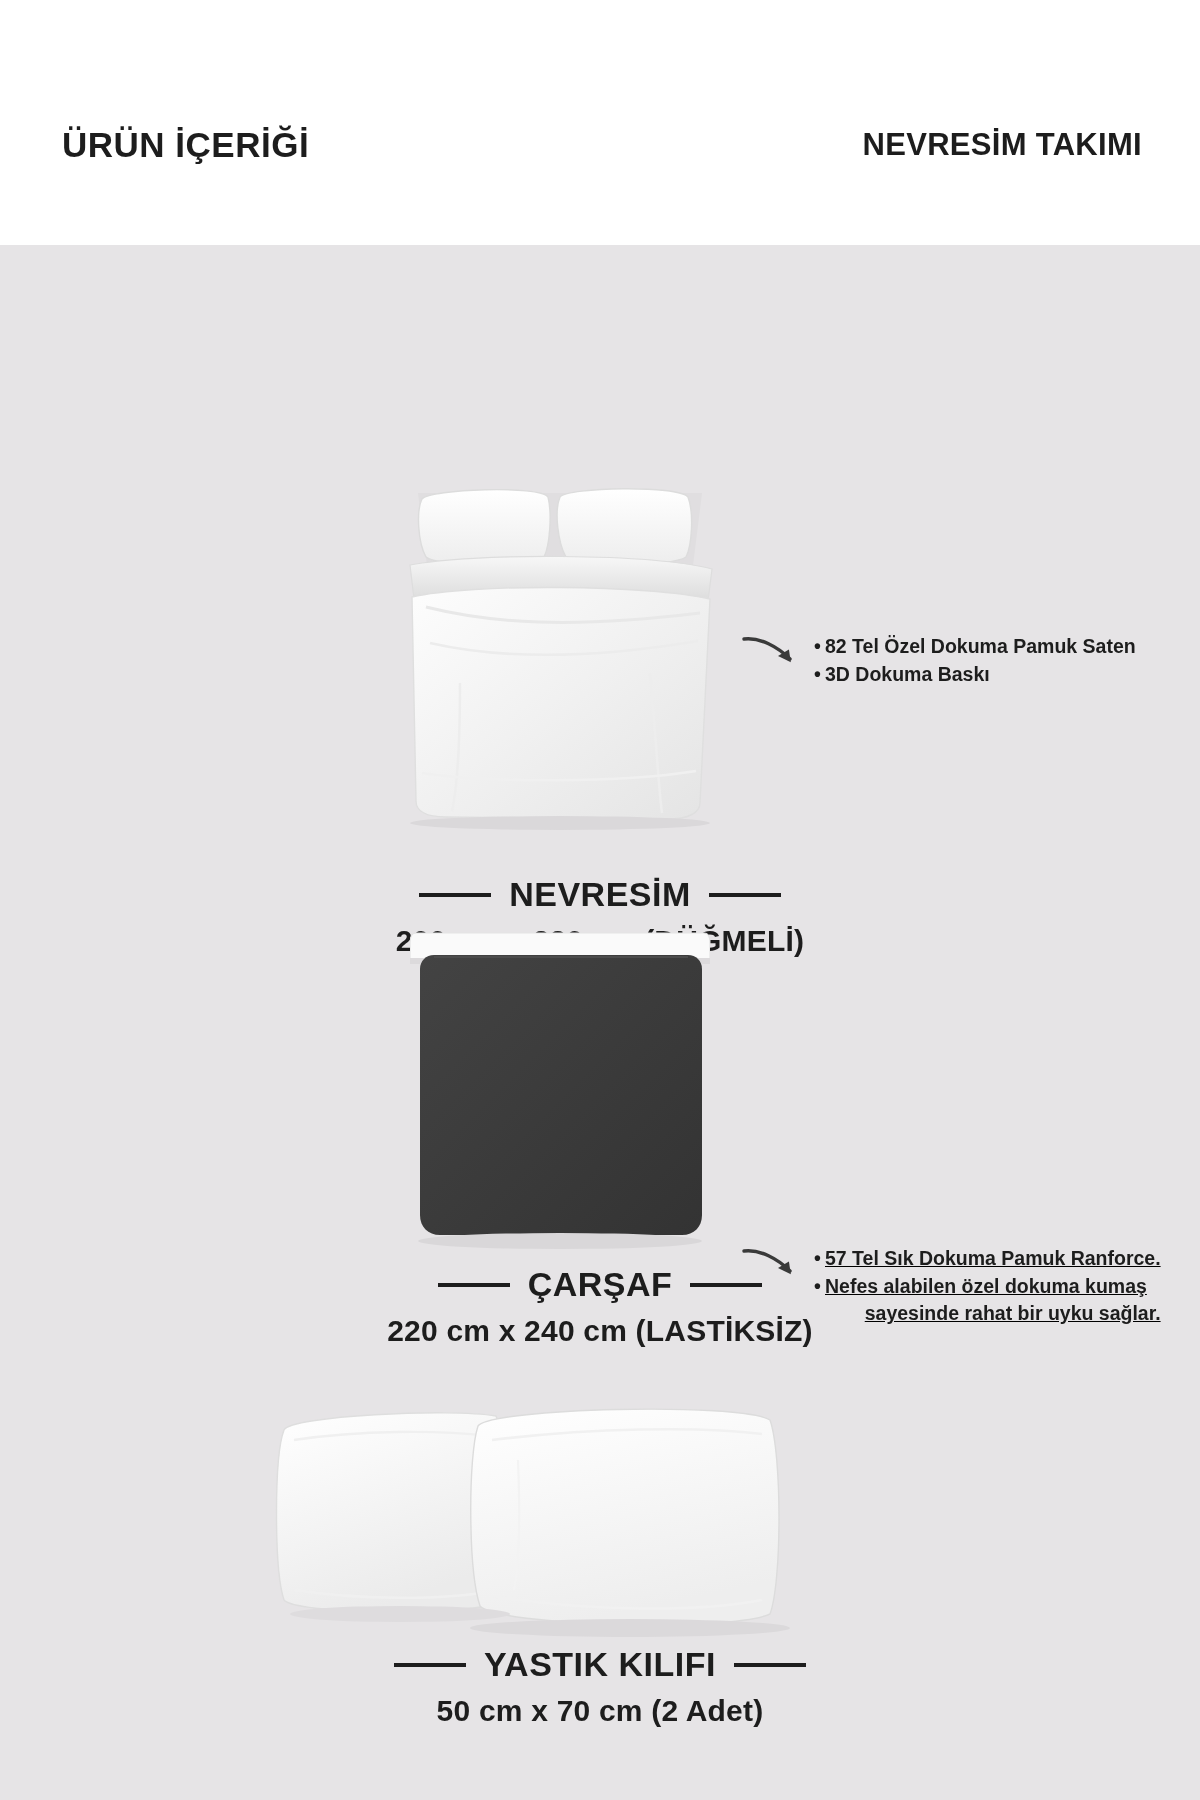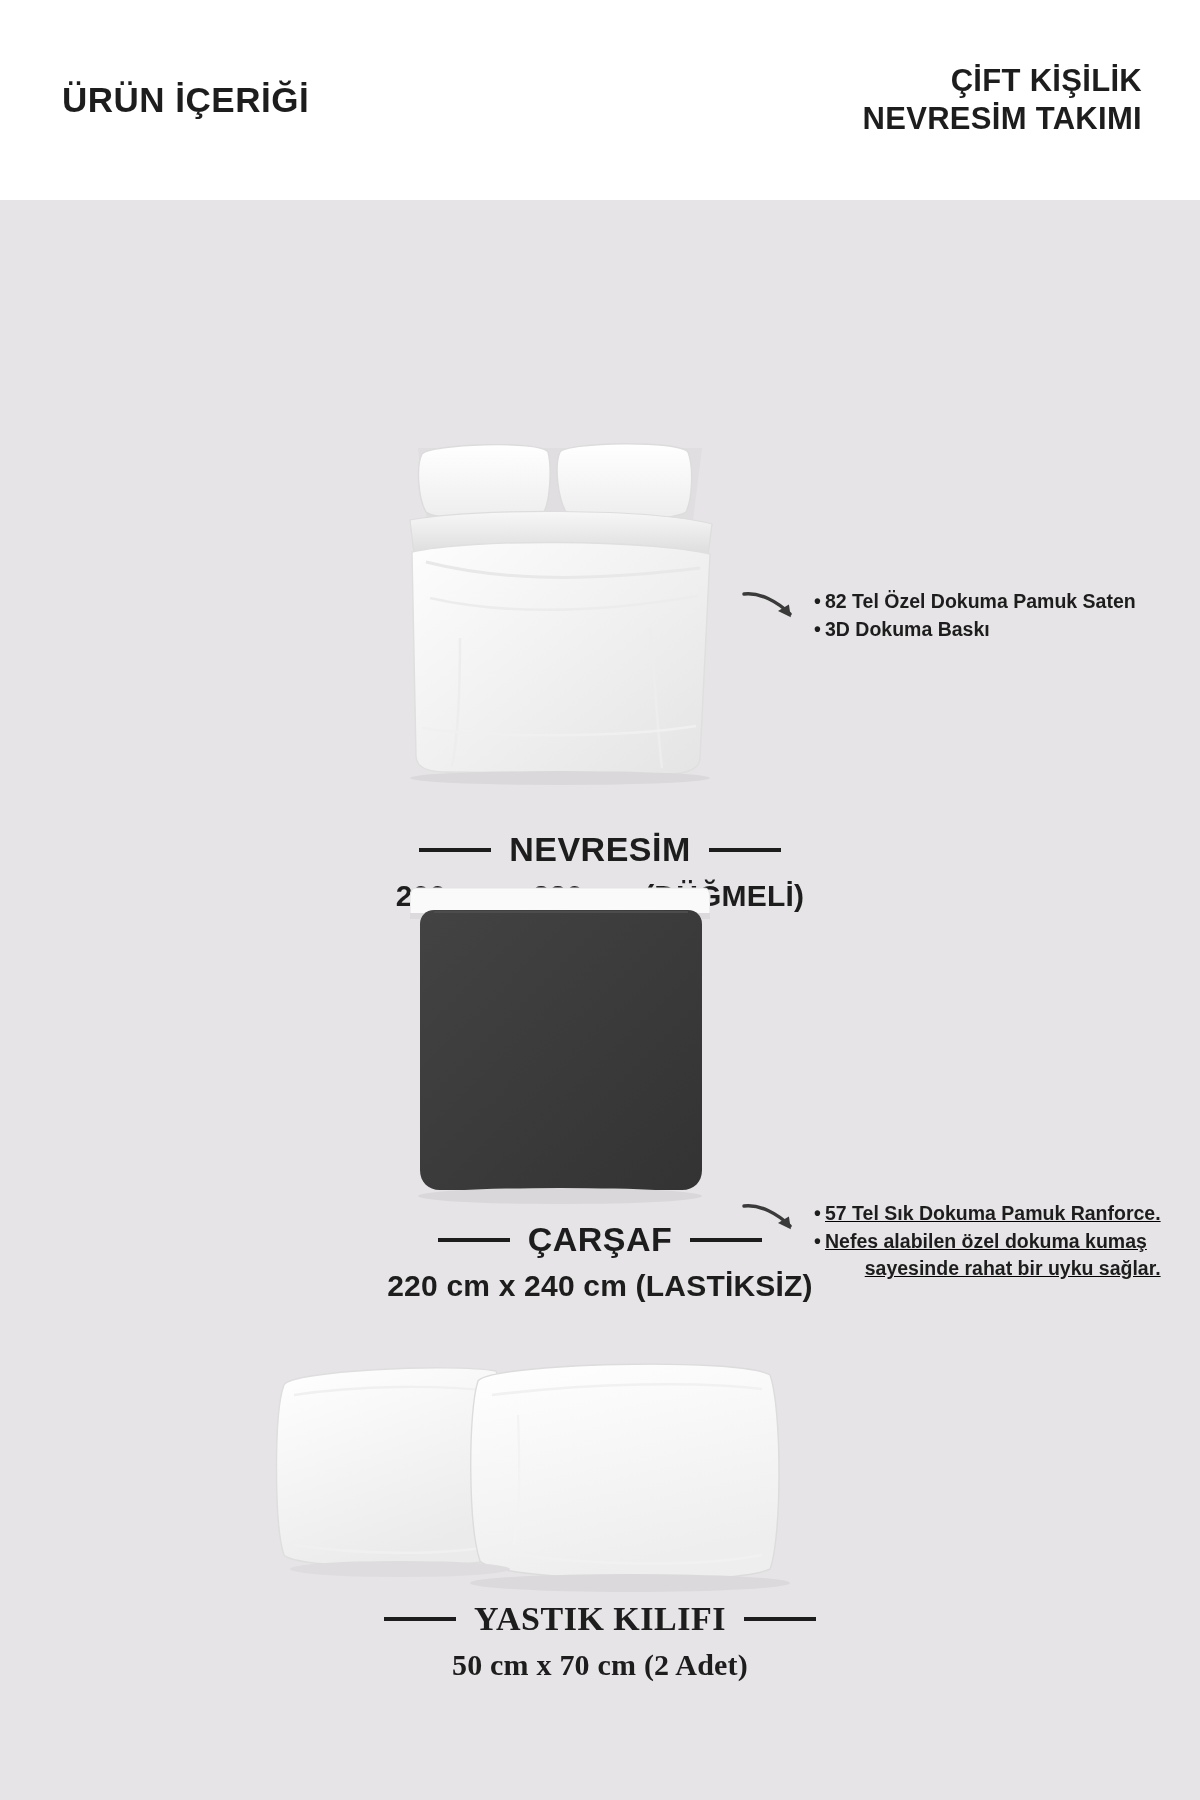--- a/index.html
+++ b/index.html
@@ -11,20 +11,21 @@
     height: 1800px;
     background: #ffffff;
     font-family: "Liberation Sans", sans-serif;
     overflow: hidden;
   }
   .page {
     position: relative;
     width: 1200px;
     height: 1588px;
     background: #0c4a6e;
+    margin-top: 45px;
   }
   
   .header {
     position: absolute;
     top: 0;
     left: 0;
     width: 1200px;
     height: 200px;
     background: #ffffff;
     display: flex;
@@ -144,21 +145,20 @@
   }
 </style>
 </head>
 <body>
 
 <div class="page">
 
   <div class="header">
     <div class="header-left">ÜRÜN İÇERİĞİ</div>
     <div class="header-right">
-      <div>ÇİFT KİŞİLİK</div>
       <div>NEVRESİM TAKIMI</div>
     </div>
   </div>
 
   <div class="body-panel">
 
     <div class="duvet-wrap">
       <svg width="320" height="360" viewBox="0 0 320 360" xmlns="http://www.w3.org/2000/svg" class="arrow-svg">
         <defs>
           <linearGradient id="gWhite" x1="0" y1="0" x2="0" y2="1">
@@ -276,21 +276,21 @@
         <path d="M208 26 C220 8, 470 2, 500 20 C512 54, 512 182, 500 214 C462 232, 226 226, 210 206 C198 170, 198 56, 208 26 Z" fill="url(#gPillowB)" stroke="#dcdcdc" stroke-width="1.4"></path>
         <path d="M222 40 C320 28, 430 26, 492 34" fill="none" stroke="#f1f1f1" stroke-width="2.6"></path>
         <path d="M222 196 C320 212, 430 212, 492 200" fill="none" stroke="#f1f1f1" stroke-width="2.6"></path>
         <path d="M248 60 C250 110, 250 160, 244 190" fill="none" stroke="#f3f3f3" stroke-width="2.2"></path>
 
         <ellipse cx="130" cy="214" rx="110" ry="8" fill="#dedcde"></ellipse>
         <ellipse cx="360" cy="228" rx="160" ry="9" fill="#dbd9db"></ellipse>
       </svg>
     </div>
 
-    <div class="section" style="top: 1400px; font-family: Liberation Serif, serif;">
+    <div class="section" style="top: 1400px;">
       <div class="caption-row">
         <span class="caption-rule"></span>
         <span class="caption-title">YASTIK KILIFI</span>
         <span class="caption-rule"></span>
       </div>
       <div class="caption-sub">50 cm x 70 cm (2 Adet)</div>
     </div>
 
   </div>
 </div>

